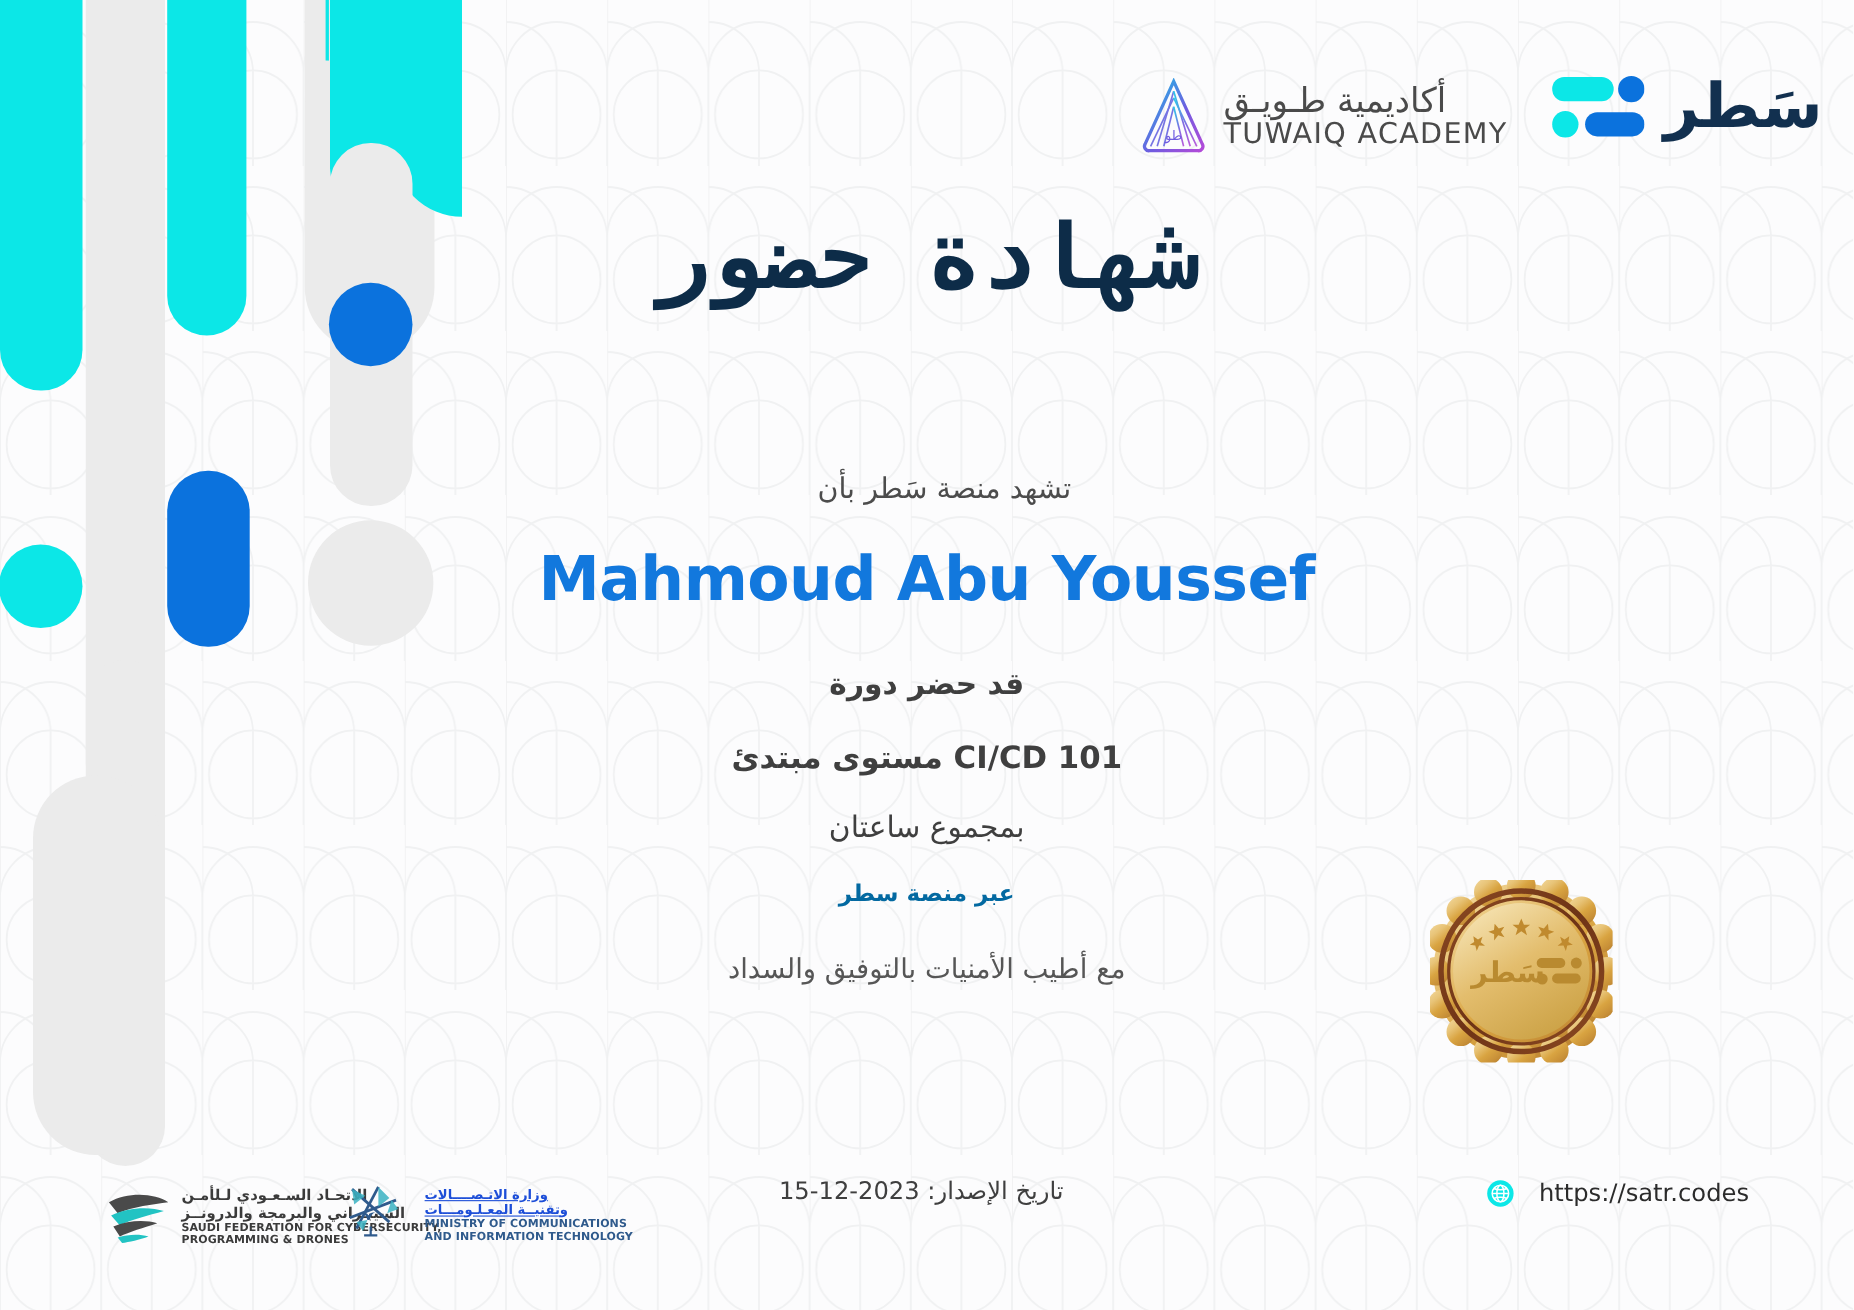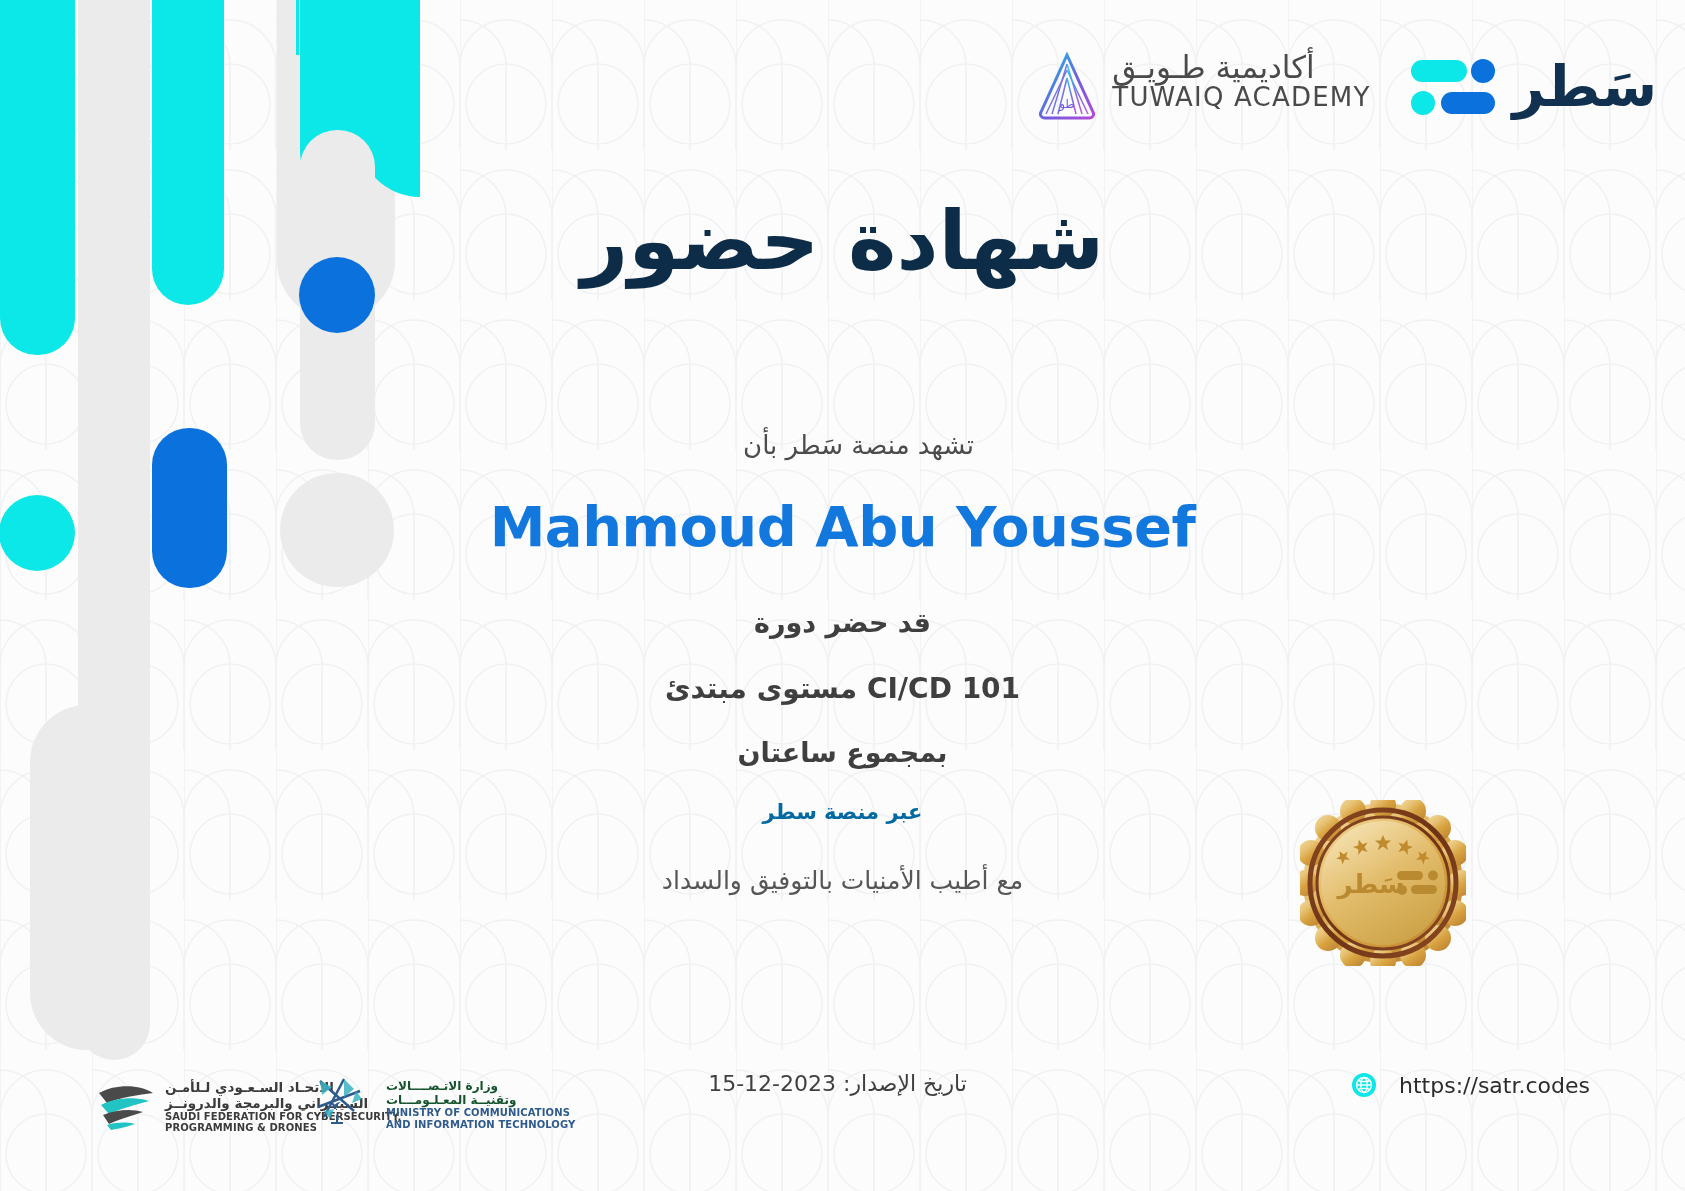--- a/index.html
+++ b/index.html
@@ -43,40 +43,41 @@
   }
   .satr-logo-wrap{
     display:flex;align-items:center;gap:18px;
     margin-left:40px;
   }
   .satr-word{
     font-size:56px;font-weight:700;color:#12304f;
     letter-spacing:0px;line-height:1;
     direction:rtl;
   }
-  .tuwaiq-wrap{display:flex;gap:14px;}
+  .tuwaiq-wrap{display:flex;align-items:center;gap:14px;margin-top:19px;}
   .tuwaiq-text{
     display:flex;flex-direction:column;align-items:flex-end;
     line-height:1.02;
   }
   .tuwaiq-ar{
     font-size:31px;color:#4a4a4a;font-weight:400;letter-spacing:1px;
     direction:rtl;
   }
   .tuwaiq-en{
     font-size:26px;color:#4a4a4a;font-weight:400;letter-spacing:1.2px;
     direction:ltr;
   }
 
   
   #title{
     position:absolute;
     top:196px;left:0;right:0;
     text-align:center;
     z-index:5;
+    font-family:Liberation Mono, monospace;
   }
   #title .t{
     font-size:82px;font-weight:900;color:#0d2c48;
     letter-spacing:0px;direction:rtl;
     line-height:1.1;
   }
 
   
   #body-block{
     position:absolute;
@@ -95,21 +96,21 @@
   }
   .line-course-head{
     font-size:27px;color:#3f3f3f;font-weight:700;
     direction:rtl;margin-bottom:34px;
   }
   .line-course{
     font-size:28px;color:#3f3f3f;font-weight:700;
     direction:rtl;margin-bottom:32px;
   }
   .line-hours{
-    font-size:27px;color:#3f3f3f;font-weight:700;
+    font-size:27px;color:#3f3f3f;font-weight:400;
     direction:rtl;margin-bottom:32px;
   }
   .line-platform{
     font-size:21px;color:#0369a1;font-weight:700;
     direction:rtl;margin-bottom:42px;
   }
   .line-wishes{
     font-size:25px;color:#565656;font-weight:400;
     direction:rtl;
   }
@@ -146,22 +147,23 @@
   }
   .mcit-logo{
     position:absolute;left:310px;bottom:58px;
     display:flex;align-items:center;gap:6px;
   }
   .mcit-text{
     display:flex;flex-direction:column;align-items:flex-end;
     line-height:1.14;
   }
   .mcit-ar1,.mcit-ar2{
-    font-size:12px;color:#14532d;font-weight:700;direction:rtl;
+    font-size:12px;color:#1d4ed8;font-weight:700;direction:rtl;
     letter-spacing:0.6px;
+    text-decoration:underline;
   }
   .mcit-en1,.mcit-en2{
     font-size:10px;color:#2f5a8c;font-weight:700;direction:ltr;
     letter-spacing:0.1px;
   }
   #issue-date{
     position:absolute;left:0;right:10px;bottom:95px;
     text-align:center;
     font-size:22px;color:#3f3f3f;font-weight:500;
     direction:rtl;

